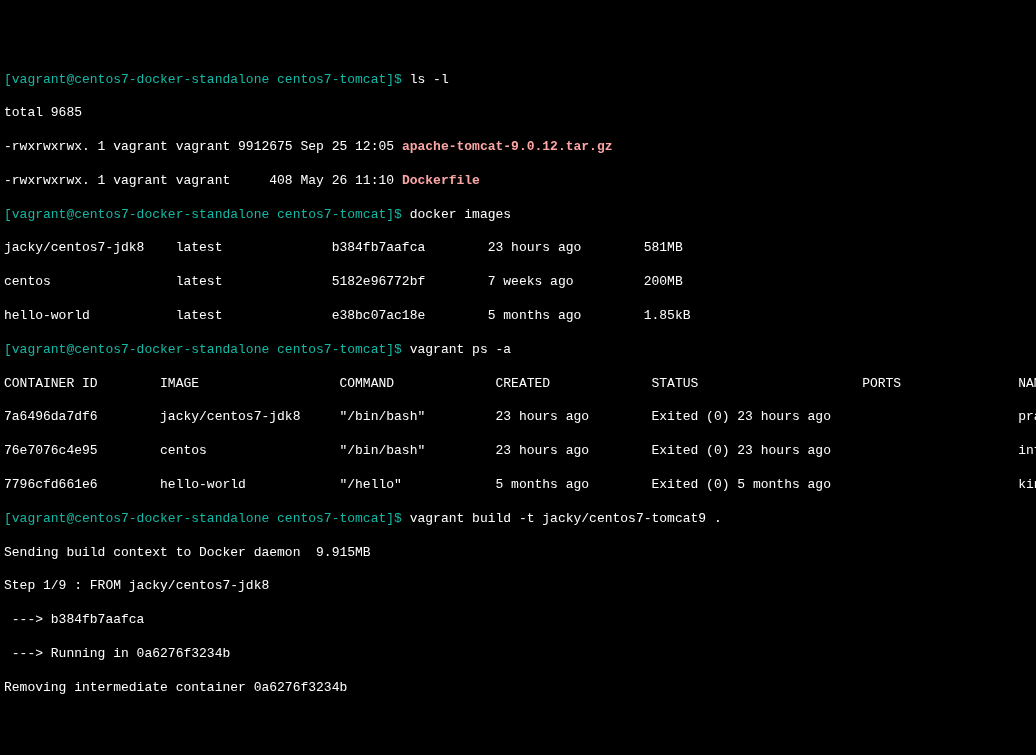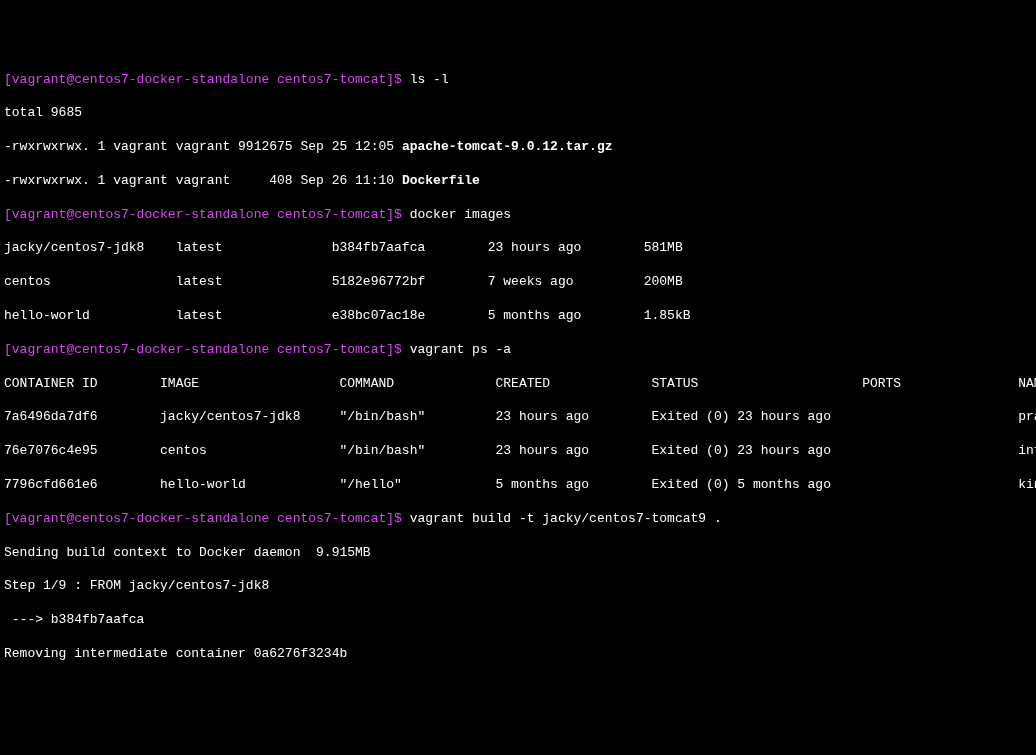--- a/index.html
+++ b/index.html
@@ -7,57 +7,58 @@
       padding: 4px;
       background-color: #000000;
       color: #ffffff;
       font-family: "Consolas", "Monaco", "Courier New", monospace;
       font-size: 13px;
       line-height: 1.3;
       white-space: pre;
       overflow-x: auto;
     }
     .yellow {
-      color: #d946ef;
+      color: #14b8a6;
       font-family: Liberation Mono, monospace;
     }
     .green {
-      color: #ffffff;
+      color: #fca5a5;
       font-weight: bold;
       font-family: Liberation Mono, monospace;
     }
     .line {
       display: block;
     }
     span {
       white-space: pre;
     }
   </style>
 </head>
 <body>
 
 
 
 <div><span class="line"><span class="yellow">[vagrant@centos7-docker-standalone centos7-tomcat]$ </span><span>ls -l</span></span>
 <span class="line">total 9685</span>
 <span class="line"><span>-rwxrwxrwx. 1 vagrant vagrant 9912675 Sep 25 12:05 </span><span class="green">apache-tomcat-9.0.12.tar.gz</span></span>
-<span class="line"><span>-rwxrwxrwx. 1 vagrant vagrant     408 Sep 26 11:10 </span><span class="green">Dockerfile</span></span>
+<span class="line"><span>-rwxrwxrwx. 1 vagrant vagrant     408 May 26 11:10 </span><span class="green">Dockerfile</span></span>
 <span class="line"><span class="yellow">[vagrant@centos7-docker-standalone centos7-tomcat]$ </span><span>docker images</span></span>
 <span class="line">jacky/centos7-jdk8    latest              b384fb7aafca        23 hours ago        581MB</span>
 <span class="line">centos                latest              5182e96772bf        7 weeks ago         200MB</span>
 <span class="line">hello-world           latest              e38bc07ac18e        5 months ago        1.85kB</span>
 <span class="line"><span class="yellow">[vagrant@centos7-docker-standalone centos7-tomcat]$ </span><span>vagrant ps -a</span></span>
 <span class="line">CONTAINER ID        IMAGE                  COMMAND             CREATED             STATUS                     PORTS               NAMES</span>
 <span class="line">7a6496da7df6        jacky/centos7-jdk8     "/bin/bash"         23 hours ago        Exited (0) 23 hours ago                        practical_wiles</span>
 <span class="line">76e7076c4e95        centos                 "/bin/bash"         23 hours ago        Exited (0) 23 hours ago                        infallible_hermann</span>
 <span class="line">7796cfd661e6        hello-world            "/hello"            5 months ago        Exited (0) 5 months ago                        kind_fermat</span>
 <span class="line"><span class="yellow">[vagrant@centos7-docker-standalone centos7-tomcat]$ </span><span>vagrant build -t jacky/centos7-tomcat9 .</span></span>
 <span class="line">Sending build context to Docker daemon  9.915MB</span>
 <span class="line">Step 1/9 : FROM jacky/centos7-jdk8</span>
 <span class="line"> ---&gt; b384fb7aafca</span>
+<span class="line"> ---&gt; Running in 0a6276f3234b</span>
 <span class="line">Removing intermediate container 0a6276f3234b</span>
 
 
 
 
 
 
 
 
 

